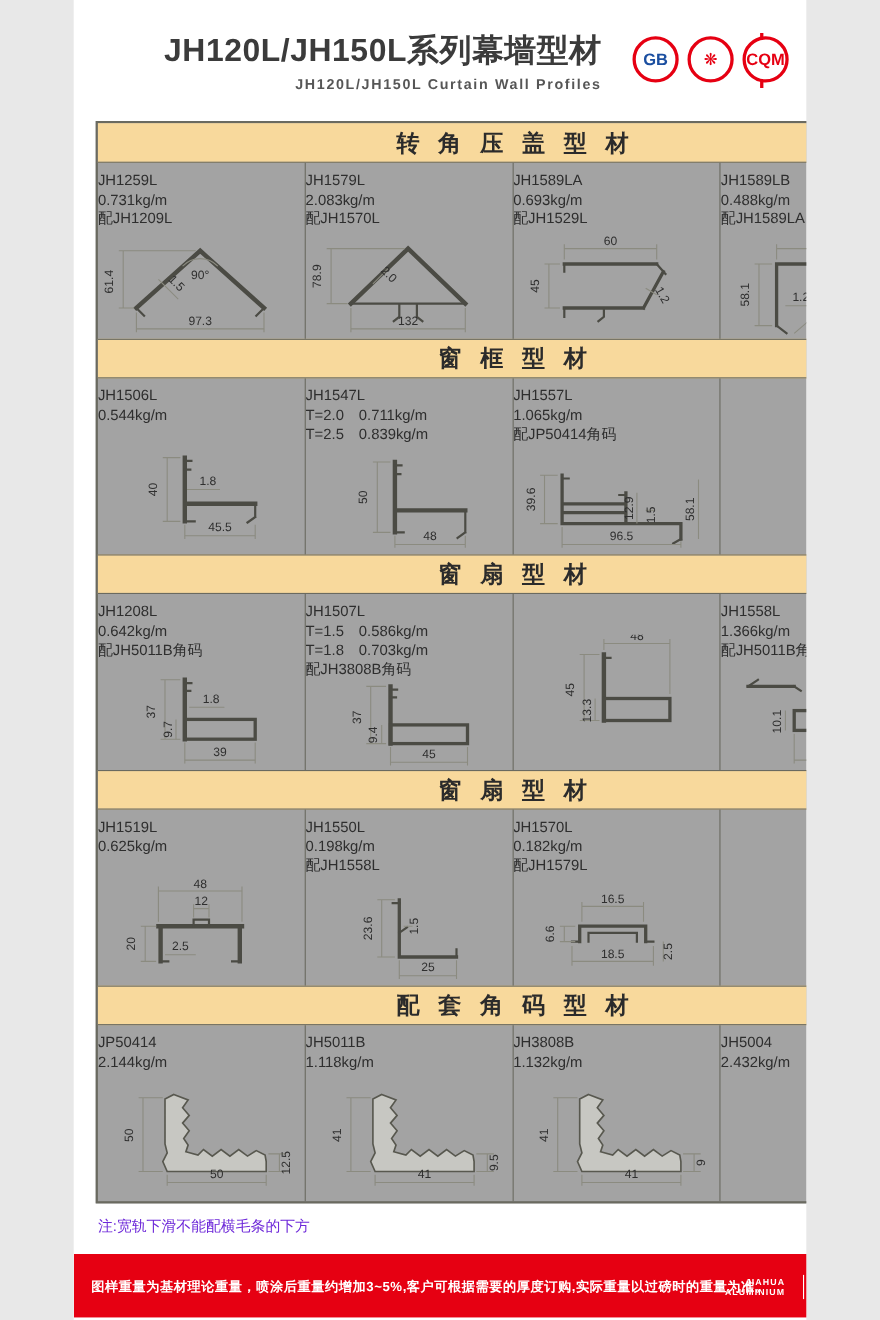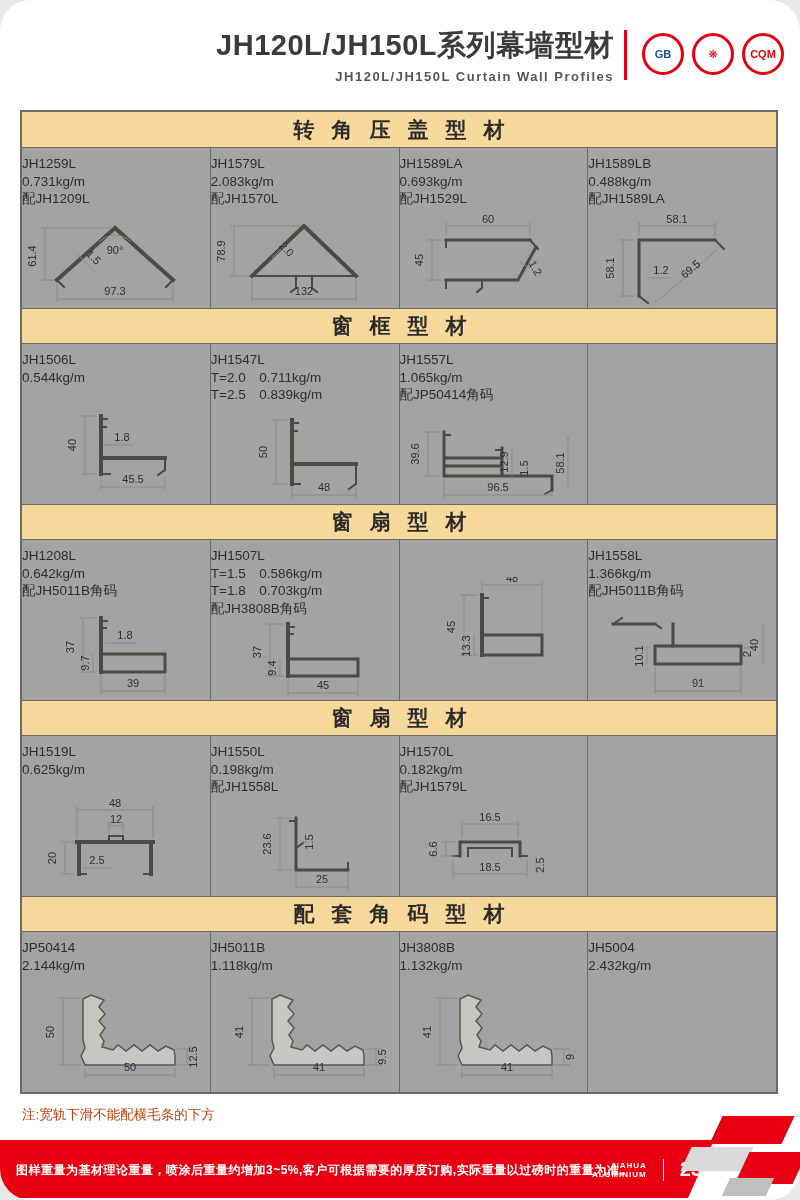--- a/index.html
+++ b/index.html
@@ -1,25 +1,25 @@
 <!DOCTYPE html>
 <html><head>
 <meta charset="utf-8">
 <style>
   * { margin:0; padding:0; box-sizing:border-box; }
   body { background:#e8e8e8; font-family:"Liberation Sans","DejaVu Sans",sans-serif; }
-  .page { position:relative; width:800px; height:1200px; background:#ffffff; margin:0 auto; overflow:hidden;border-radius:31px; }
+  .page { position:relative; width:666px; height:1200px; background:#ffffff; margin:0 auto; overflow:hidden; }
 
   
   .hdr-title-block { position:absolute; top:26px; right:186px; text-align:right; }
   .hdr-title { font-size:29px; font-weight:bold; color:#3b3b3b; letter-spacing:0.5px; white-space:nowrap; }
   .hdr-sub { font-size:13px; font-weight:bold; color:#565656; letter-spacing:1.5px; margin-top:3px; white-space:nowrap; }
   .hdr-divider { position:absolute; top:30px; left:624px; width:3px; height:50px; background:#e60012; }
   .hdr-logos { position:absolute; top:33px; right:16px; display:flex; gap:8px; }
-  .logo { width:42px; height:42px; border-radius:50%; border:3px solid #e60012; display:flex; align-items:center; justify-content:center; font-weight:bold; font-size:11px; color:#e60012; background:#fff; }
+  .logo { width:42px; height:42px; border-radius:50%; border:3px solid #e60012; display:flex; align-items:center; justify-content:center; font-weight:bold; font-size:15px; color:#e60012; background:#fff; }
   .logo.blue { color:#1b4fa0; }
 
   
   .tbl { position:absolute; left:20px; top:110px; width:758px; border:2px solid #6a6a60; background:#a3a3a3; }
   .sec { height:36px; background:#f8d99c; border-top:1px solid #6a6a60; border-bottom:1px solid #6a6a60;
          display:flex; align-items:center; justify-content:center;
          font-size:21px; font-weight:bold; color:#2b2b2b; letter-spacing:17px; text-indent:17px; }
   .sec:first-child { border-top:none; }
   .row { display:flex; height:160px; }
   .cell { flex:1 1 0; border-right:1px solid #6a6a60; display:flex; flex-direction:column; overflow:hidden; }
@@ -30,21 +30,21 @@
 
   
   .p4 { stroke:#4b4b44; stroke-width:4; fill:none; stroke-linecap:square; }
   .p3 { stroke:#4b4b44; stroke-width:3; fill:none; stroke-linecap:square; }
   .p2 { stroke:#4b4b44; stroke-width:2; fill:none; stroke-linecap:square; }
   .dl { stroke:#8b8b80; stroke-width:1; fill:none; }
   .dt { font-size:11px; fill:#2f2f2f; text-anchor:middle; font-family:"Liberation Sans","DejaVu Sans",sans-serif; }
   .fil { fill:#c7c7c2; stroke:#58584f; stroke-width:1.5; }
 
   
-  .note { position:absolute; left:22px; top:1106px; font-size:13.5px; color:#c2410c; }
+  .note { position:absolute; left:22px; top:1106px; font-size:13.5px; color:#6d28d9; }
   .footer-bar { position:absolute; left:0; top:1140px; width:714px; height:58px; background:#e60012;
                 clip-path:polygon(0 0,100% 0,calc(100% - 26px) 100%,0 100%); color:#fff; }
   .footer-text { position:absolute; left:16px; top:22px; width:565px; font-size:12px; font-weight:bold; letter-spacing:0.5px; white-space:nowrap; }
   .brand { position:absolute; left:592px; top:18px; display:flex; align-items:center; gap:16px; }
   .brand-names { text-align:right; font-size:8px; font-weight:bold; line-height:9px; letter-spacing:1px; }
   .brand-sep { width:1px; height:22px; background:#fff; }
   .brand-page { font-size:20px; font-weight:bold; }
   .shape { position:absolute; transform:skewX(-25deg); }
   .sh1 { left:716px; top:1116px; width:72px; height:28px; background:#e60012; }
   .sh2 { left:686px; top:1147px; width:62px; height:24px; background:#d9d9d9; }

